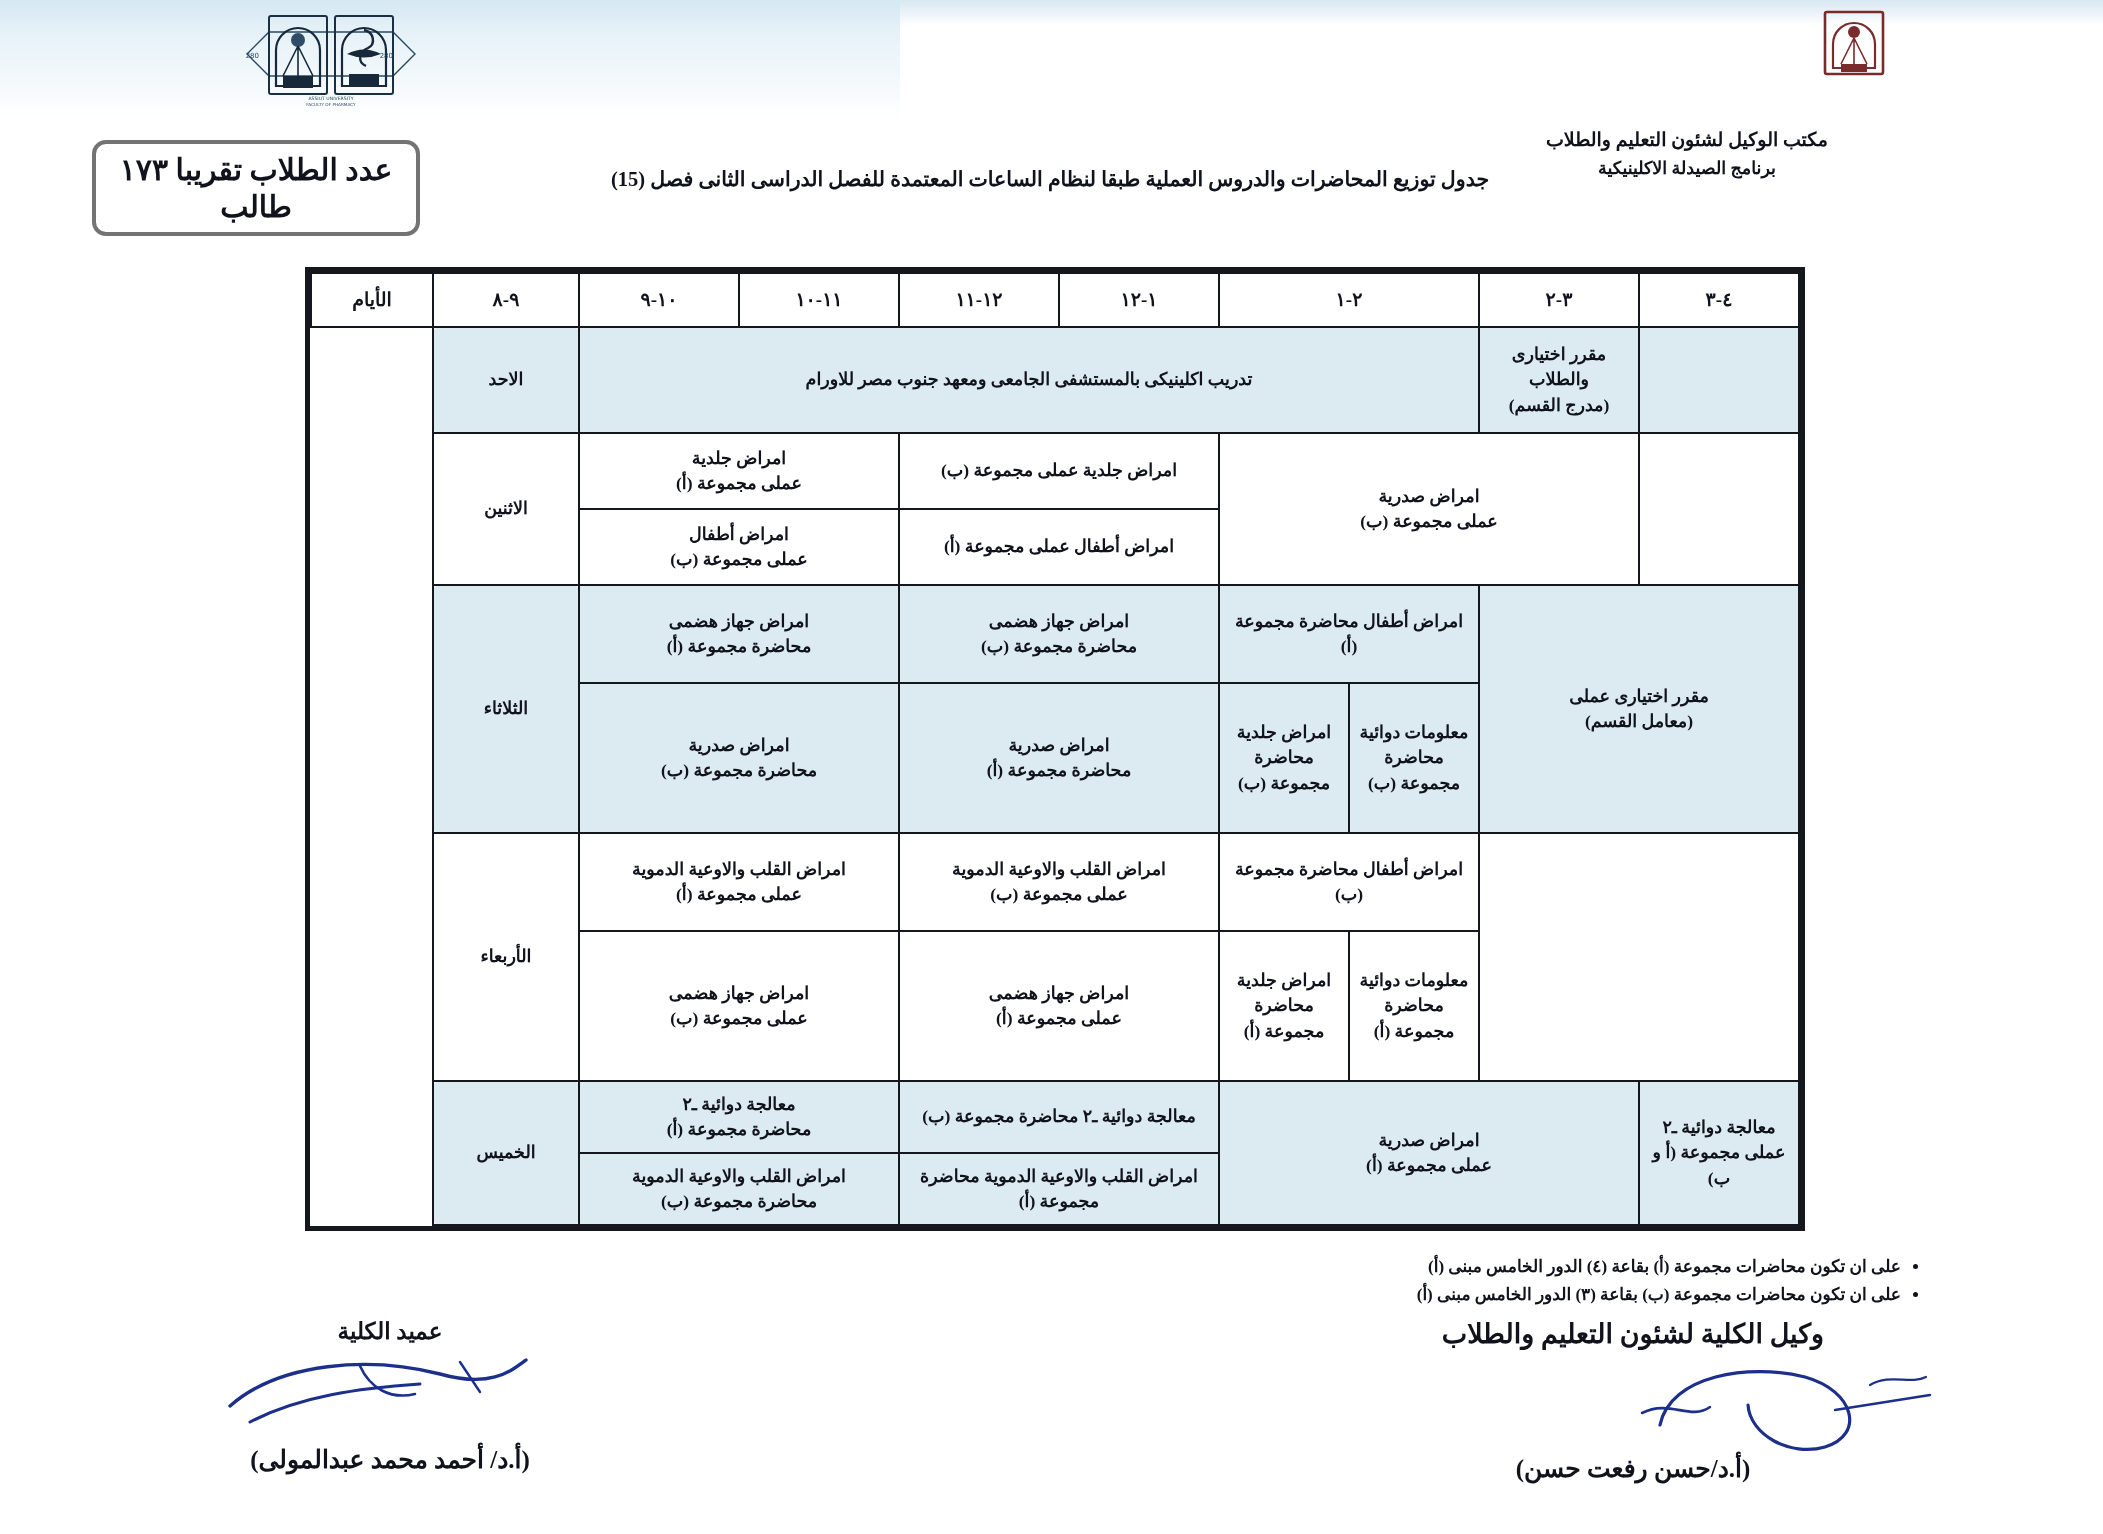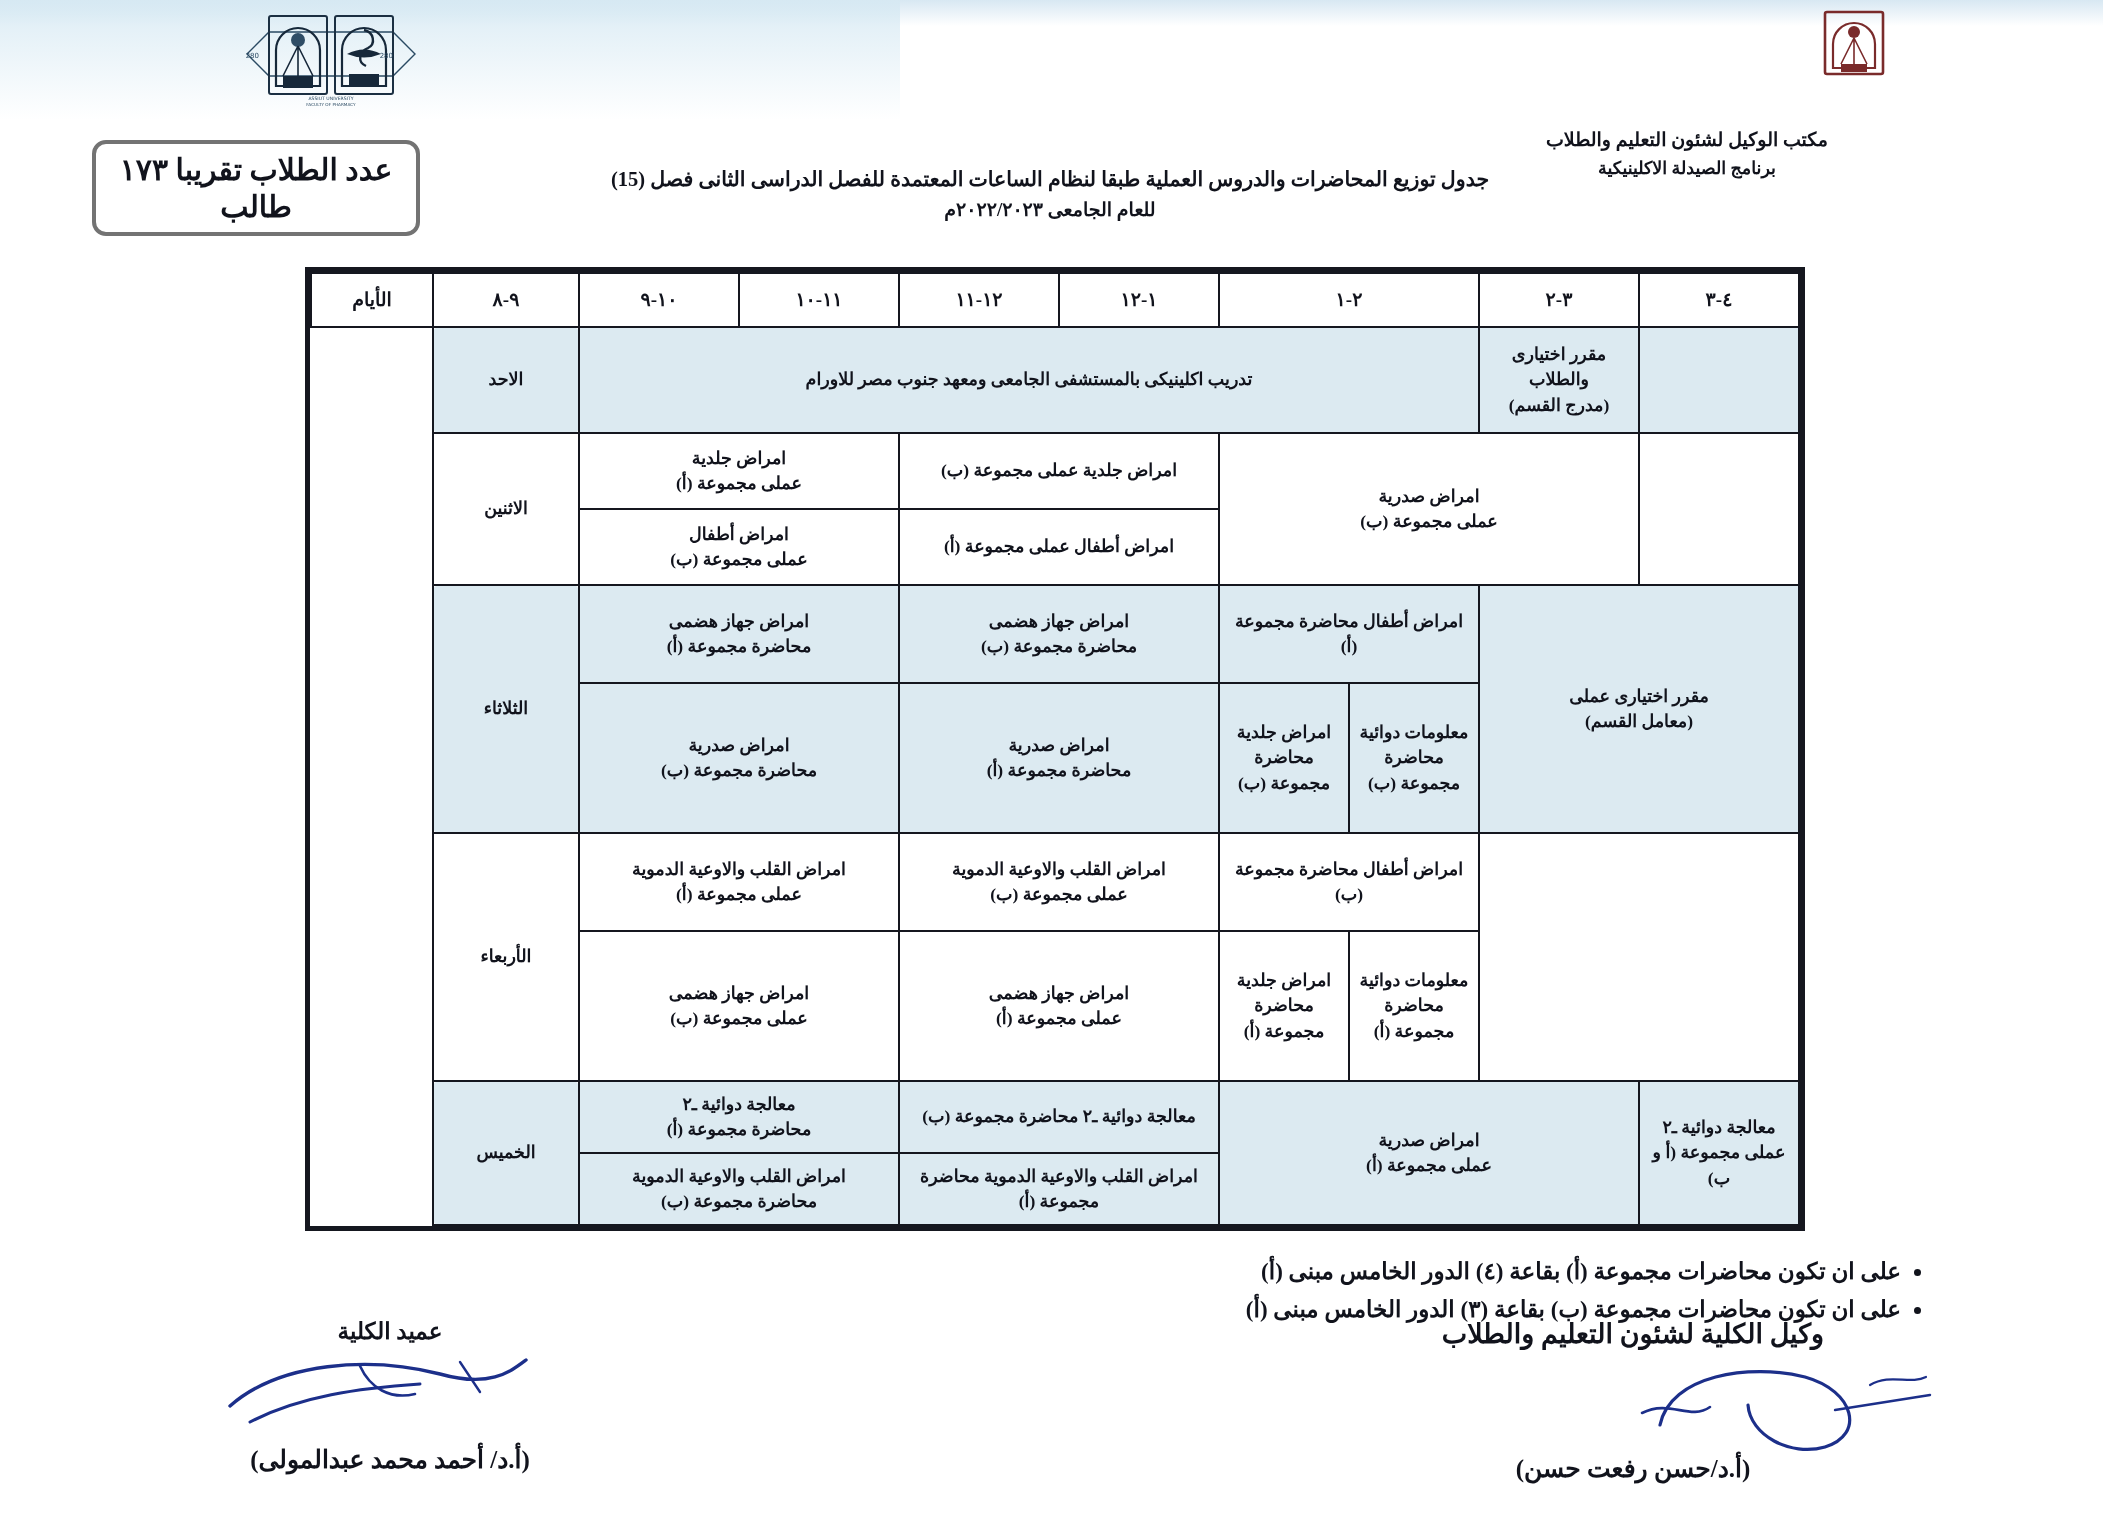--- a/index.html
+++ b/index.html
@@ -145,21 +145,21 @@
 
   
   .notes {
     position: absolute;
     right: 176px; top: 1254px;
     width: 880px;
     text-align: right;
     direction: rtl;
   }
   .notes li {
-    font-size: 23px;
+    font-size: 17px;
     font-weight: bold;
     line-height: 1.55;
     margin-bottom: 2px;
   }
   .notes ul {
     margin: 0;
     padding-right: 26px;
     list-style-type: disc;
   }
 
@@ -224,21 +224,20 @@
   </svg>
 </div>
 
 <div class="count-box">
   <div>عدد الطلاب تقريبا ١٧٣</div>
   <div>طالب</div>
 </div>
 
 <div class="title-block">
   <div class="title-line-1">جدول توزيع المحاضرات والدروس العملية طبقا لنظام الساعات المعتمدة للفصل الدراسى الثانى فصل (15)</div>
-  <div class="title-line-2">للعام الجامعى ٢٠٢٢/٢٠٢٣م</div>
 </div>
 
 <div class="org-block">
   <div class="org-2">مكتب الوكيل لشئون التعليم والطلاب</div>
   <div class="org-3">برنامج الصيدلة الاكلينيكية</div>
 </div>
 
 <div class="table-wrap">
 <table class="sched">
   <colgroup>

